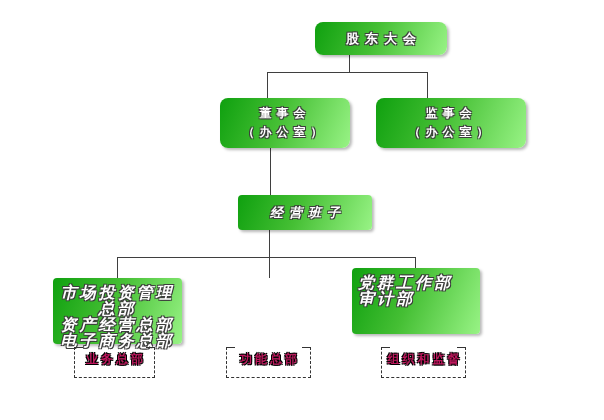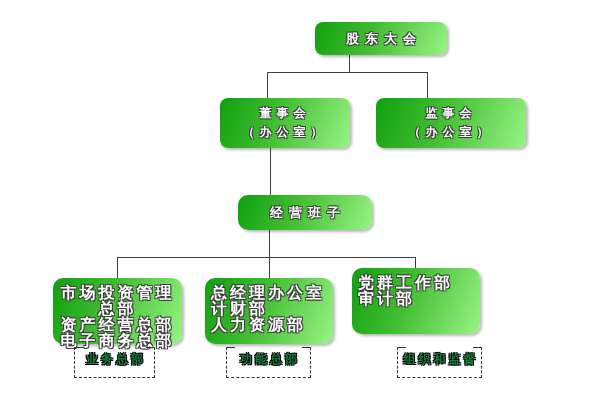--- a/index.html
+++ b/index.html
@@ -16,21 +16,21 @@
     position: absolute;
     background: linear-gradient(112deg, #0fa00f 0%, #45bf34 45%, #98f385 100%);
     box-shadow: 2px 2px 3px rgba(0,0,0,0.28);
     color: #ffffff;
     font-weight: bold;
     box-sizing: border-box;
     text-shadow: -1px -1px 0 #3d3d3d, 1px -1px 0 #3d3d3d,
                  -1px  1px 0 #3d3d3d, 1px  1px 0 #3d3d3d;
   }
   .rounded { border-radius: 8px; }
-  .square  { border-radius: 10px; }
+  .square  { border-radius: 4px; font-style: italic; }
   .center-label {
     display: flex;
     align-items: center;
     justify-content: center;
     text-align: center;
     margin-left: 30px;
   }
   .single { font-size: 13px; letter-spacing: 6px; text-indent: 6px; }
   .two-line { font-size: 12px; letter-spacing: 5px; line-height: 19px;
               padding-top: 6px; text-align: center; margin-left: 12px; }
@@ -46,21 +46,21 @@
     position: absolute;
     box-sizing: border-box;
     border: 1px dashed #333333;
     border-top: none;
     text-align: center;
     padding-top: 4px;
     font-size: 12px;
     font-weight: bold;
     letter-spacing: 3px;
     text-indent: 3px;
-    color: #15803d;
+    color: #be185d;
     text-shadow: -1px -1px 0 #000000, 1px -1px 0 #000000,
                  -1px  1px 0 #000000, 1px  1px 0 #000000;
   }
   .group::before, .group::after {
     content: "";
     position: absolute;
     top: 0;
     width: 9px;
     height: 1px;
     background: #333333;
@@ -101,36 +101,31 @@
   <div class="node square center-label single" style="left:208px; top:195px; width:134px; height:35px;">
     <span>经营班子</span>
   </div>
 
   <div class="node square dept centered" style="left:53px; top:278px; width:129px; height:66px;">
     <div>市场投资管理总部</div>
     <div>资产经营总部</div>
     <div>电子商务总部</div>
   </div>
 
-  <div class="node square dept lefted" style="left:205px; top:278px; width:128px; height:66px;">
-    <div>总经理办公室</div>
-    <div>计财部</div>
-    <div>人力资源部</div>
-  </div>
 
   <div class="node square dept lefted" style="left:352px; top:268px; width:128px; height:66px;">
     <div>党群工作部</div>
     <div>审计部</div>
   </div>
 
   <div class="group" style="left:74px; top:347px; width:81px; height:31px;">
     <span>业务总部</span>
   </div>
 
   <div class="group" style="left:226px; top:347px; width:85px; height:31px;">
     <span>功能总部</span>
   </div>
 
-  <div class="group" style="left:381px; top:347px; width:85px; height:31px;margin-left:16px;">
+  <div class="group" style="left:381px; top:347px; width:85px; height:31px;">
     <span>组织和监督</span>
   </div>
 
 </div>
 
 </body></html>

